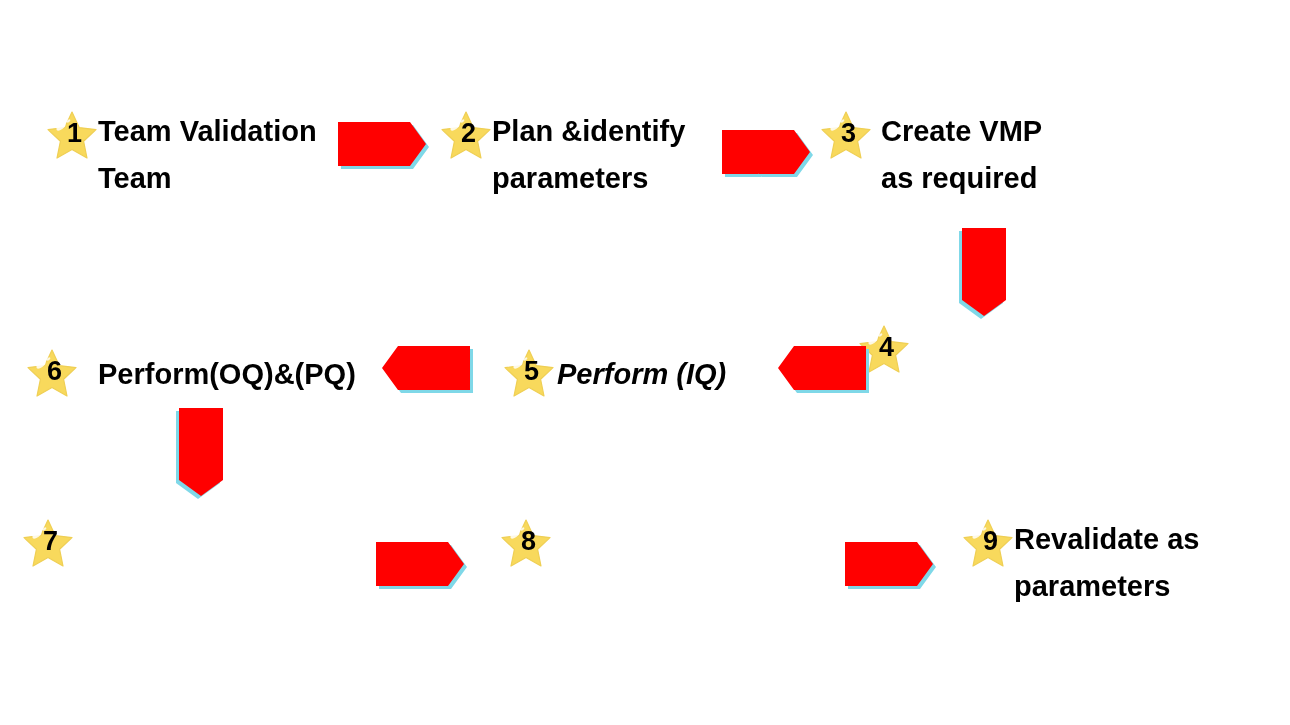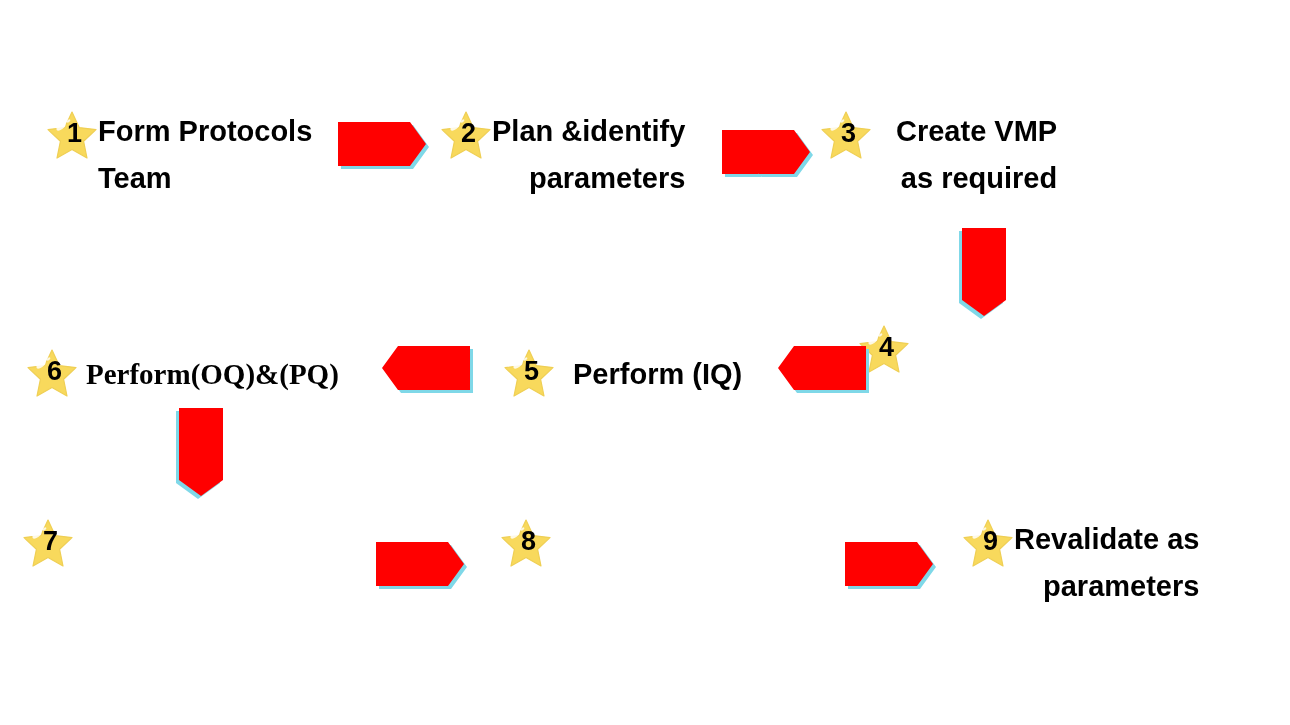--- a/index.html
+++ b/index.html
@@ -59,21 +59,21 @@
     font-size: 29px;
     font-weight: bold;
     color: #000000;
     line-height: 1.62;
     text-align: center;
     white-space: pre-line;
   }
 
   
   .lbl-left   { text-align: left; }
-  .lbl-center { text-align: right; }
+  .lbl-center { text-align: left; }
 
   
   .arrow {
     position: absolute;
   }
   .arrow svg { display: block; overflow: visible; }
 </style>
 </head>
 <body>
 
@@ -81,21 +81,21 @@
 
   <div class="step" style="left:46px; top:108px;">
     <div class="step-star">
       <svg viewBox="0 0 52 50" aria-hidden="true">
         <path d="M26 2 L33.2 17.6 L50 19.6 L37.6 31.3 L41 48 L26 39.6 L11 48 L14.4 31.3 L2 19.6 L18.8 17.6 Z" fill="#F8D95C" stroke="#EFCF54" stroke-width="1.2" stroke-linejoin="round"></path>
         <ellipse cx="15" cy="17" rx="5.2" ry="2.3" fill="#FFFFFF" opacity="0.85" transform="rotate(-34 15 17)"></ellipse>
         <ellipse cx="22.5" cy="11" rx="2.1" ry="1.2" fill="#FFFFFF" opacity="0.8" transform="rotate(-34 22.5 11)"></ellipse>
       </svg>
       <div class="step-num">1</div>
     </div>
-    <div class="step-label lbl-left">Form Protocols
+    <div class="step-label lbl-left">Team Validation
 Team</div>
   </div>
 
   <div class="arrow" style="left:338px; top:122px;">
     <svg width="94" height="52" viewBox="0 0 94 52">
       <g transform="translate(3,3)">
         <path d="M0 0 L18 0 L29 22 L18 44 L0 44 Z
                  M18 0 L36 0 L47 22 L36 44 L18 44 L29 22 Z
                  M36 0 L54 0 L65 22 L54 44 L36 44 L47 22 Z
                  M54 0 L72 0 L88 22 L72 44 L54 44 L65 22 Z" fill="#7FD8E8"></path>
@@ -141,21 +141,21 @@
 
   <div class="step" style="left:820px; top:108px;">
     <div class="step-star">
       <svg viewBox="0 0 52 50" aria-hidden="true">
         <path d="M26 2 L33.2 17.6 L50 19.6 L37.6 31.3 L41 48 L26 39.6 L11 48 L14.4 31.3 L2 19.6 L18.8 17.6 Z" fill="#F8D95C" stroke="#EFCF54" stroke-width="1.2" stroke-linejoin="round"></path>
         <ellipse cx="15" cy="17" rx="5.2" ry="2.3" fill="#FFFFFF" opacity="0.85" transform="rotate(-34 15 17)"></ellipse>
         <ellipse cx="22.5" cy="11" rx="2.1" ry="1.2" fill="#FFFFFF" opacity="0.8" transform="rotate(-34 22.5 11)"></ellipse>
       </svg>
       <div class="step-num">3</div>
     </div>
-    <div class="step-label lbl-center" style="margin-left:24px;">Create VMP
+    <div class="step-label lbl-center" style="margin-left:9px;">Create VMP
 as required</div>
   </div>
 
   <div class="arrow" style="left:962px; top:228px;">
     <svg width="60" height="96" viewBox="0 0 60 96">
       <g transform="translate(-3,3)">
         <path d="M0 0 L0 18 L22 29 L44 18 L44 0 Z
                  M0 18 L0 36 L22 47 L44 36 L44 18 L22 29 Z
                  M0 36 L0 54 L22 65 L44 54 L44 36 L22 47 Z
                  M0 54 L0 72 L22 88 L44 72 L44 54 L22 65 Z" fill="#7FD8E8"></path>
@@ -199,21 +199,21 @@
 
   <div class="step" style="left:503px; top:346px;">
     <div class="step-star">
       <svg viewBox="0 0 52 50" aria-hidden="true">
         <path d="M26 2 L33.2 17.6 L50 19.6 L37.6 31.3 L41 48 L26 39.6 L11 48 L14.4 31.3 L2 19.6 L18.8 17.6 Z" fill="#F8D95C" stroke="#EFCF54" stroke-width="1.2" stroke-linejoin="round"></path>
         <ellipse cx="15" cy="17" rx="5.2" ry="2.3" fill="#FFFFFF" opacity="0.85" transform="rotate(-34 15 17)"></ellipse>
         <ellipse cx="22.5" cy="11" rx="2.1" ry="1.2" fill="#FFFFFF" opacity="0.8" transform="rotate(-34 22.5 11)"></ellipse>
       </svg>
       <div class="step-num">5</div>
     </div>
-    <div class="step-label lbl-center" style="margin-left:18px; margin-top:5px;">Perform (IQ)</div>
+    <div class="step-label lbl-center" style="margin-left:2px; margin-top:5px;font-style:italic;">Perform (IQ)</div>
   </div>
 
   <div class="arrow" style="left:382px; top:346px;">
     <svg width="94" height="52" viewBox="0 0 94 52">
       <g transform="translate(3,3)">
         <path d="M88 0 L70 0 L59 22 L70 44 L88 44 Z
                  M70 0 L52 0 L41 22 L52 44 L70 44 L59 22 Z
                  M52 0 L34 0 L23 22 L34 44 L52 44 L41 22 Z
                  M34 0 L16 0 L0 22 L16 44 L34 44 L23 22 Z" fill="#7FD8E8"></path>
       </g>
@@ -228,21 +228,21 @@
 
   <div class="step" style="left:26px; top:346px;">
     <div class="step-star">
       <svg viewBox="0 0 52 50" aria-hidden="true">
         <path d="M26 2 L33.2 17.6 L50 19.6 L37.6 31.3 L41 48 L26 39.6 L11 48 L14.4 31.3 L2 19.6 L18.8 17.6 Z" fill="#F8D95C" stroke="#EFCF54" stroke-width="1.2" stroke-linejoin="round"></path>
         <ellipse cx="15" cy="17" rx="5.2" ry="2.3" fill="#FFFFFF" opacity="0.85" transform="rotate(-34 15 17)"></ellipse>
         <ellipse cx="22.5" cy="11" rx="2.1" ry="1.2" fill="#FFFFFF" opacity="0.8" transform="rotate(-34 22.5 11)"></ellipse>
       </svg>
       <div class="step-num">6</div>
     </div>
-    <div class="step-label lbl-left" style="margin-left:8px; margin-top:5px;font-family:Liberation Serif, serif;">Perform(OQ)&amp;(PQ)</div>
+    <div class="step-label lbl-left" style="margin-left:20px; margin-top:5px;">Perform(OQ)&amp;(PQ)</div>
   </div>
 
   <div class="arrow" style="left:179px; top:408px;">
     <svg width="60" height="96" viewBox="0 0 60 96">
       <g transform="translate(-3,3)">
         <path d="M0 0 L0 18 L22 29 L44 18 L44 0 Z
                  M0 18 L0 36 L22 47 L44 36 L44 18 L22 29 Z
                  M0 36 L0 54 L22 65 L44 54 L44 36 L22 47 Z
                  M0 54 L0 72 L22 88 L44 72 L44 54 L22 65 Z" fill="#7FD8E8"></path>
       </g>

